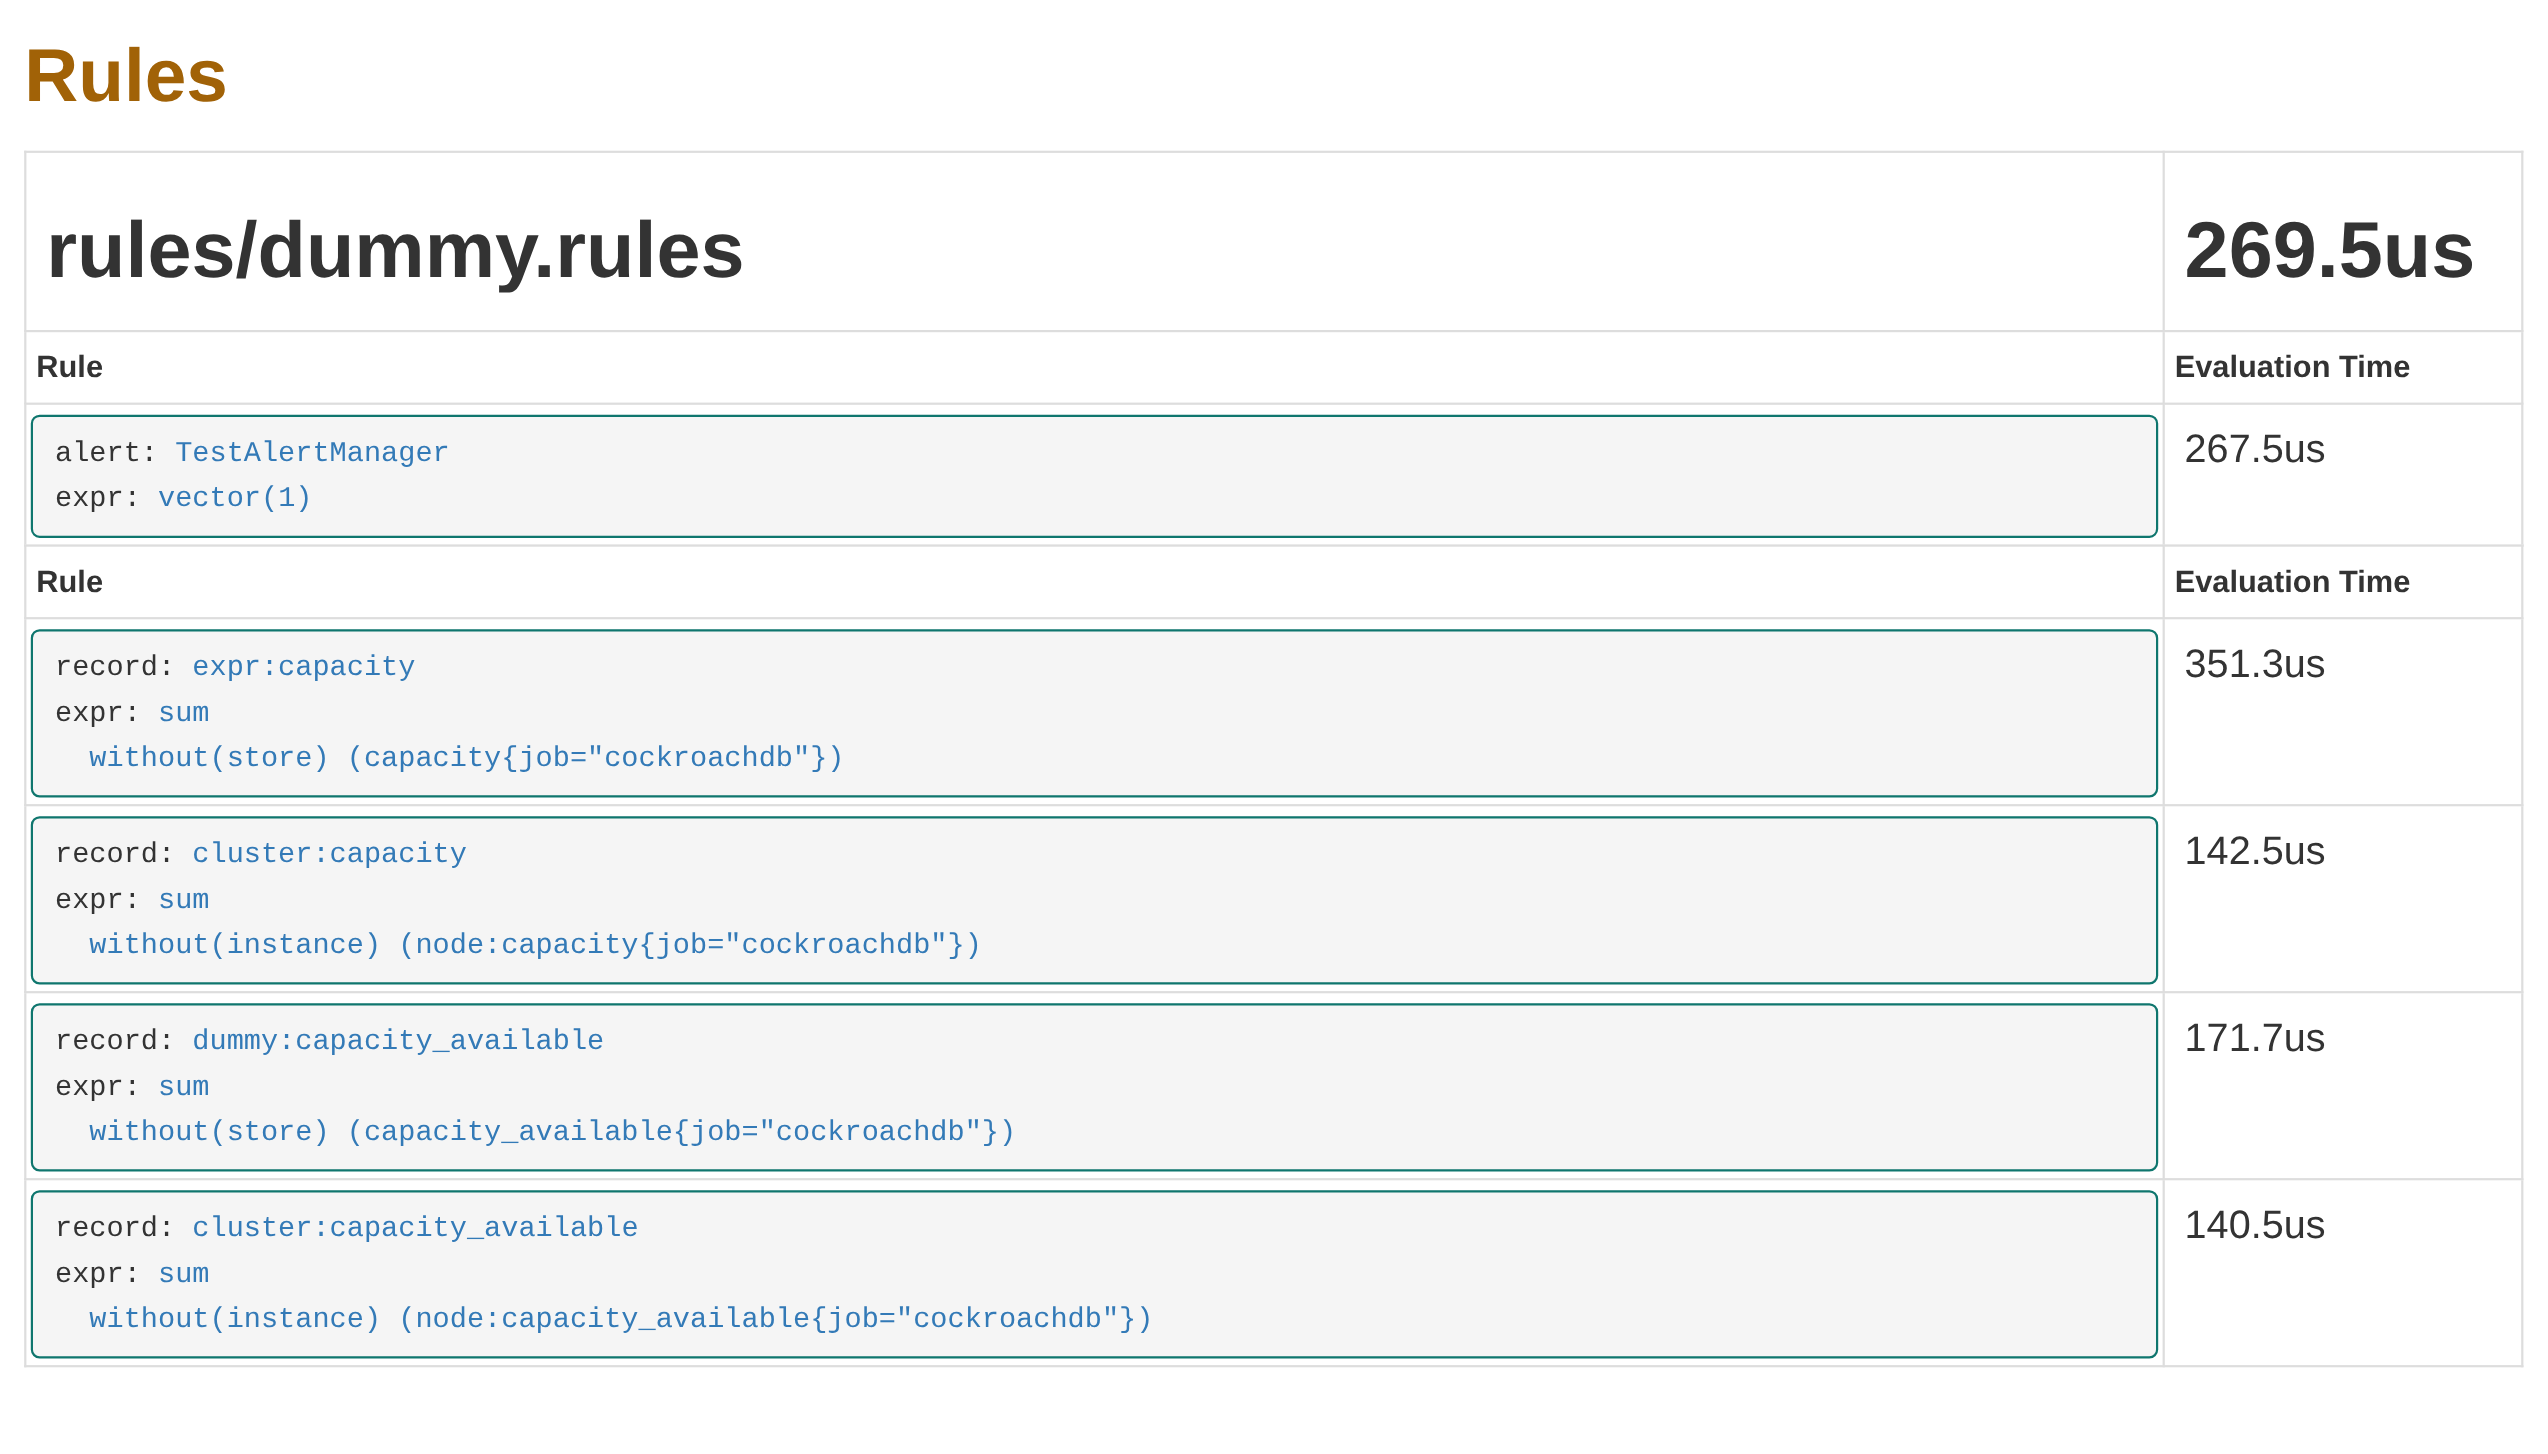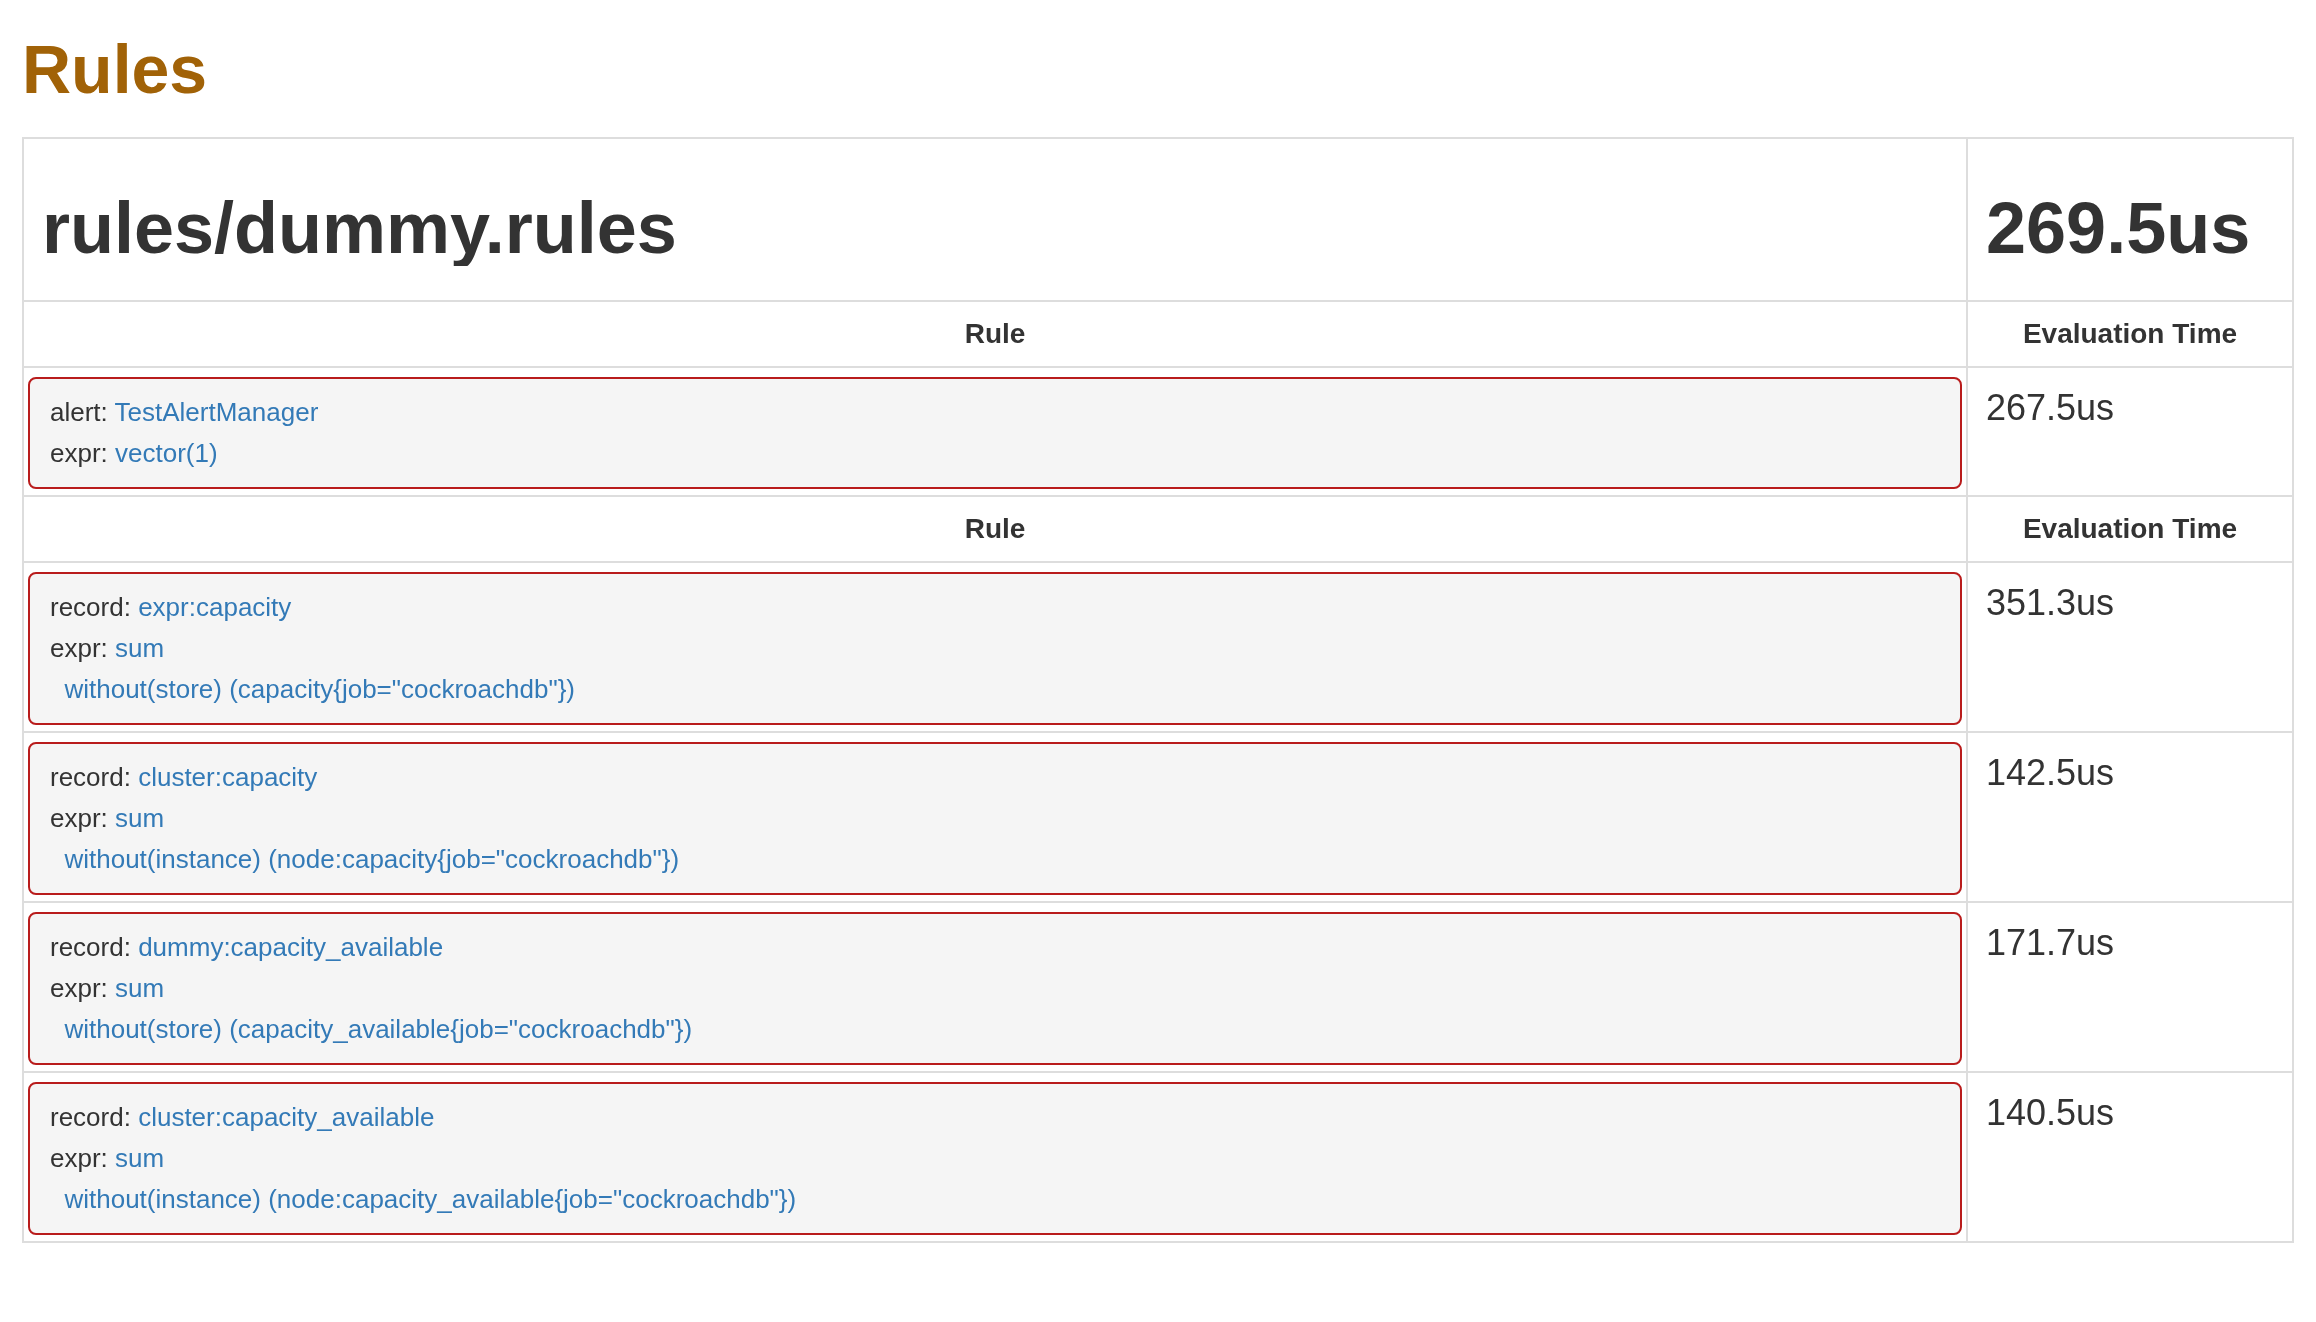--- a/index.html
+++ b/index.html
@@ -19,30 +19,30 @@
     background: #ffffff;
   }
   table.rules-table + table.rules-table { margin-top: -2px; }
   .rules-table td.cell { border: 2px solid #dddddd; vertical-align: top; }
   td.eval-col { width: 326px; }
   td.title-cell { padding: 12px 18px; }
   h2.group-h2 {
     font-size: 72px; font-weight: 600; line-height: 1.05;
     margin: 40px 0 22px 0; color: #333333; white-space: nowrap; overflow: hidden;
   }
-  td.th-cell { padding: 16px 28px; text-align: center; }
+  td.th-cell { padding: 16px 9px; }
   td.th-cell b { font-weight: bold; font-size: 28px; }
   td.rule-cell { padding: 4px; }
   pre.rule-pre {
     margin: 5px 0 2px 0;
     background: #f5f5f5;
-    border: 2px solid #b91c1c;
+    border: 2px solid #0f766e;
     border-radius: 8px;
     padding: 13px 20px;
-    font-family: Liberation Sans, sans-serif;
+    font-family: Liberation Mono, monospace;
     font-size: 26px; line-height: 41px; color: #333333;
     white-space: pre; overflow: hidden;
   }
   a.code-link { color: #337ab7; text-decoration: none; cursor: pointer; }
   td.eval-cell { padding: 19px 18px; font-size: 36px; color: #333333; }
 </style>
 </head>
 <body>
 
 <div class="page">

